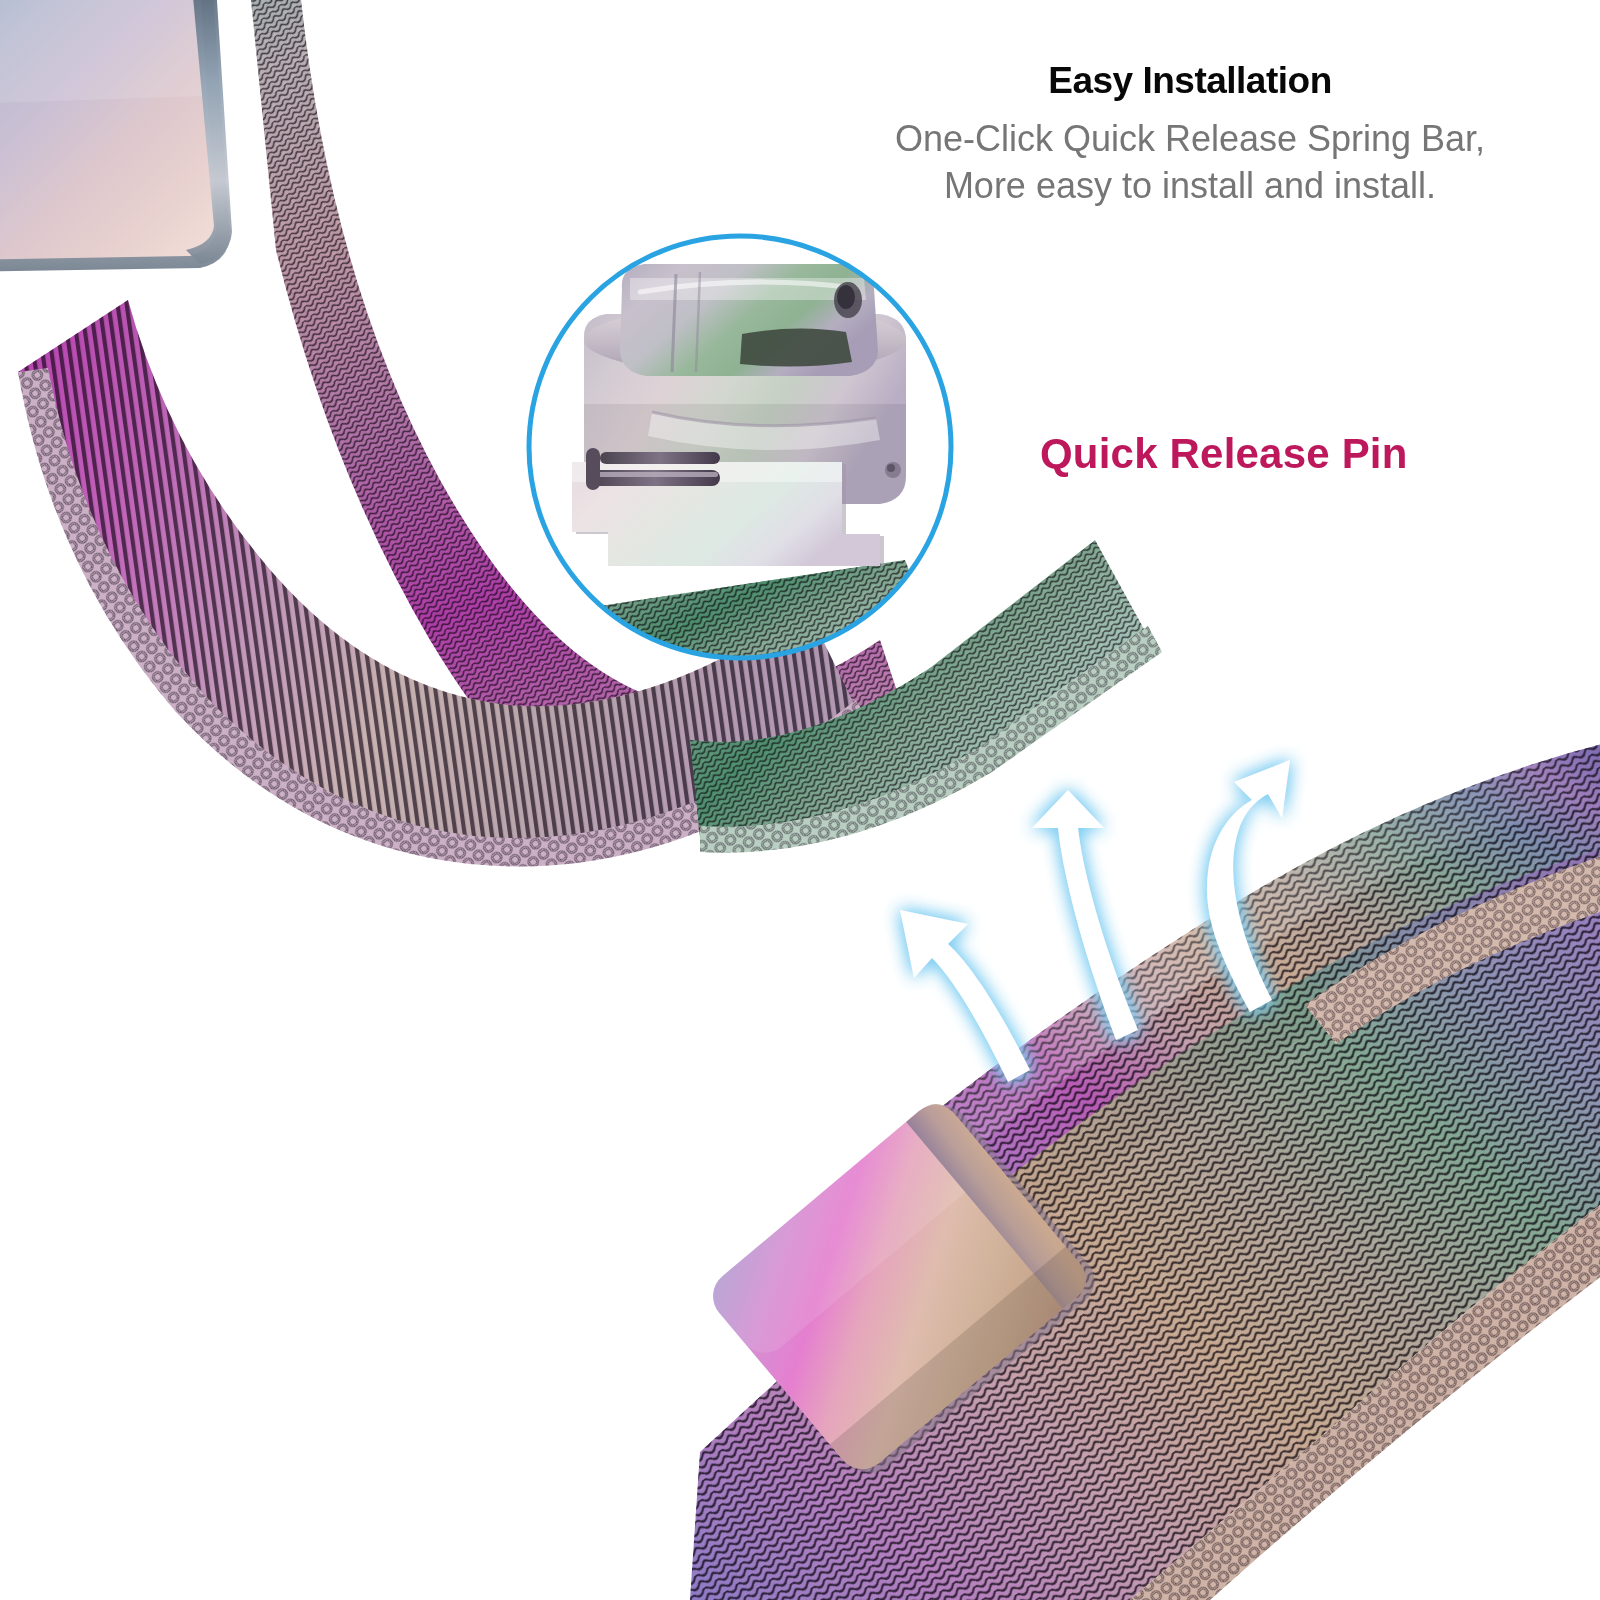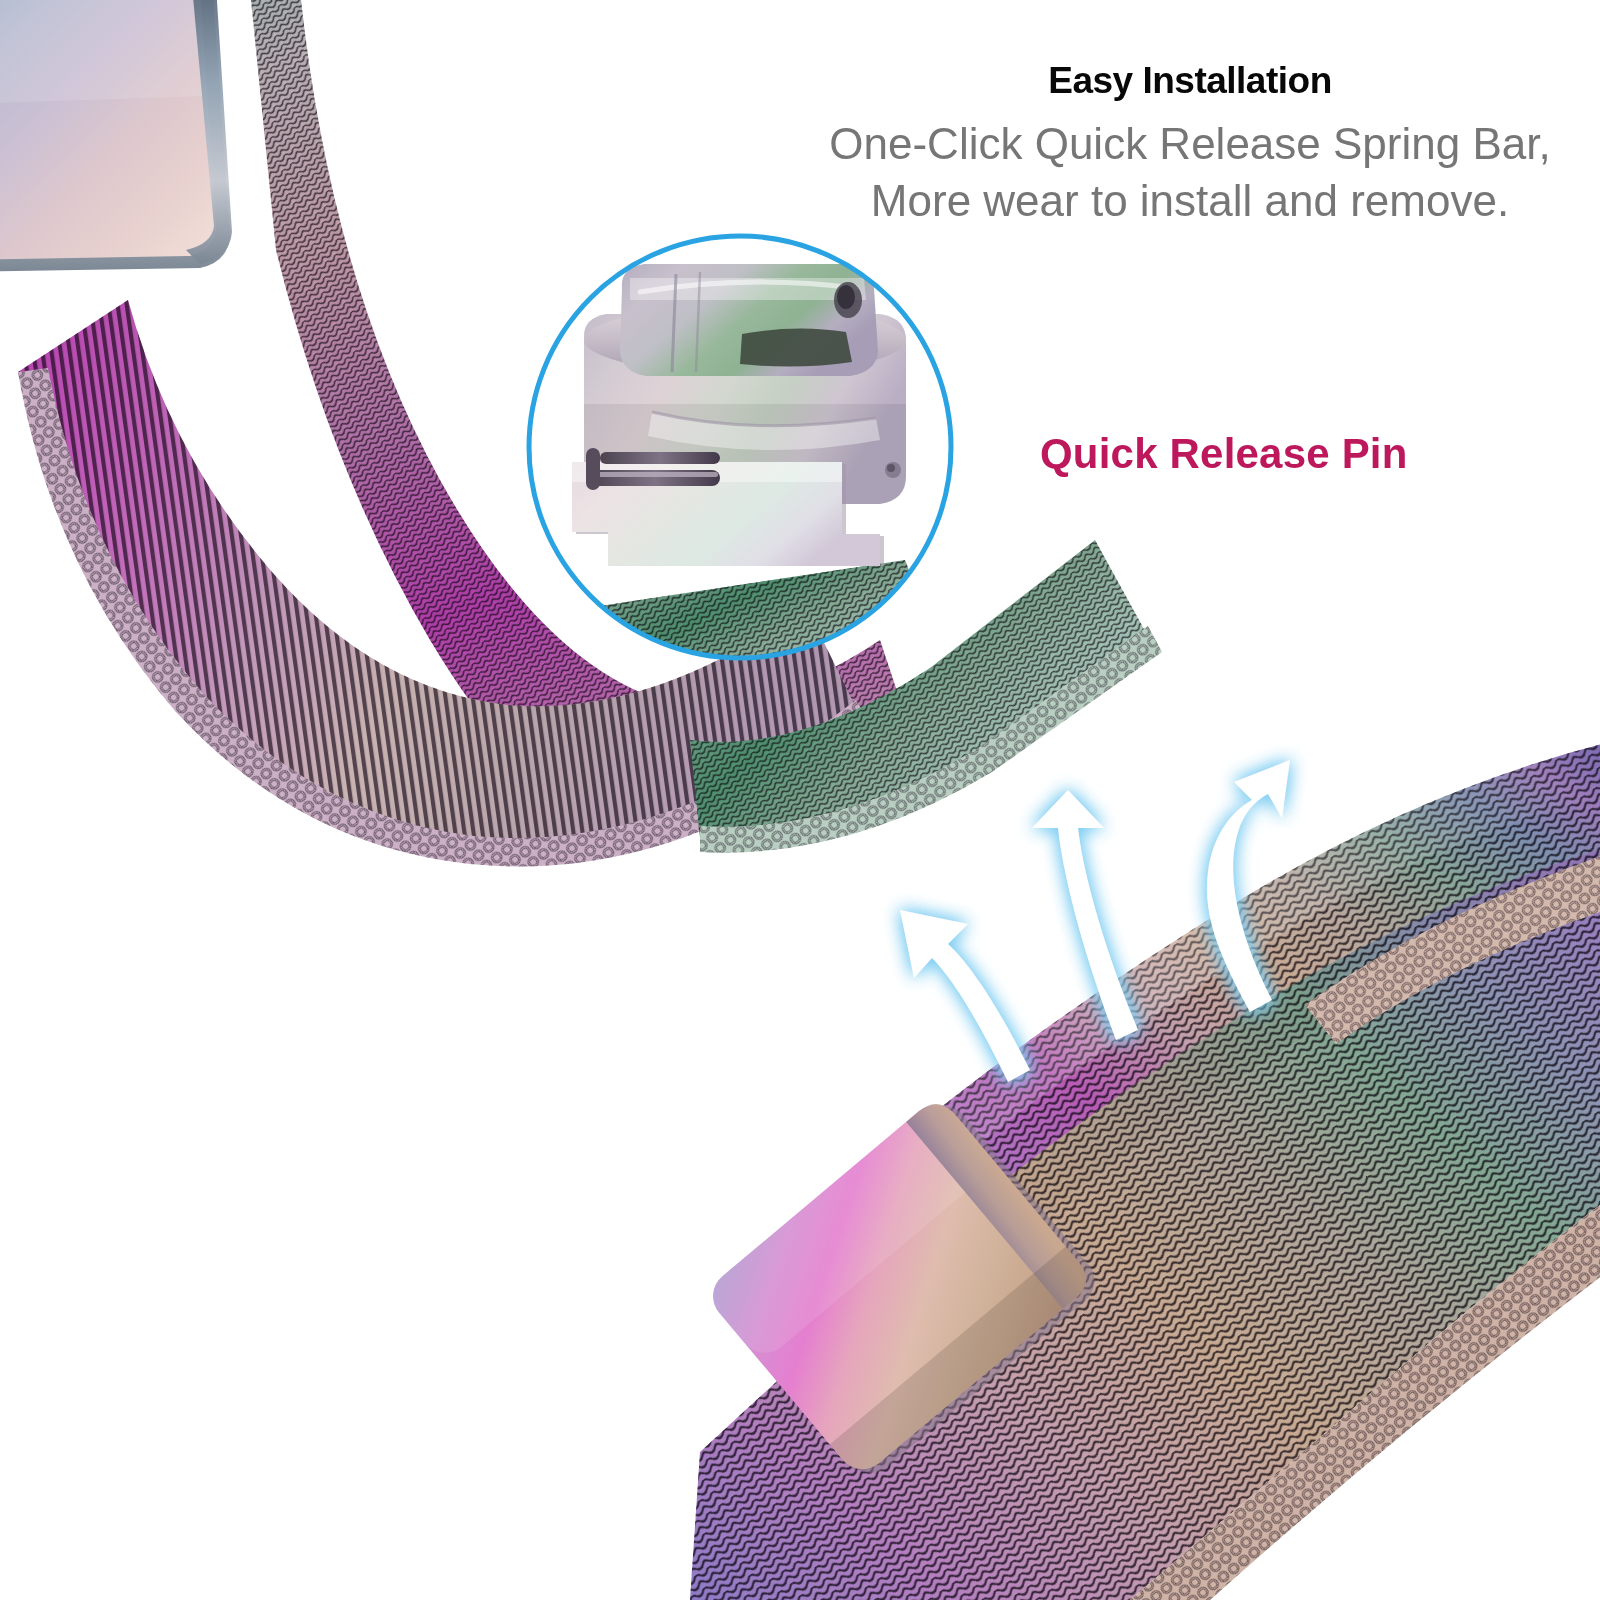--- a/index.html
+++ b/index.html
@@ -49,21 +49,21 @@
   #install-title { font-size: 37px; }
   #mesh-title    { font-size: 54px; }
 
   .subline {
     font-family: "Liberation Sans", sans-serif;
     font-weight: normal;
     color: #767676;
     line-height: 1.28;
     margin: 0;
   }
-  #install-sub { font-size: 44px; margin-top: 16px; }
+  #install-sub { font-size: 36px; margin-top: 16px; }
   #mesh-sub    { font-size: 38px; margin-top: 20px; }
 
   .callout-label {
     position: absolute;
     left: 1040px;
     top: 430px;
     font-family: "Liberation Sans", sans-serif;
     font-weight: bold;
     font-size: 42px;
     color: #be185d;
@@ -535,21 +535,21 @@
       <circle cx="740" cy="447" r="211" fill="none" stroke="#2aa3e2" stroke-width="5"></circle>
     </g>
   </svg>
 
   <div class="text-layer">
 
     <div class="txt-block" id="install-block">
       <h1 class="headline" id="install-title">Easy Installation</h1>
       <p class="subline" id="install-sub">
         <span>One-Click Quick Release Spring Bar,</span><br>
-        <span>More wear to install and remove.</span>
+        <span>More easy to install and install.</span>
       </p>
     </div>
 
     <div class="callout-label">Quick Release Pin</div>
 
     <div class="txt-block" id="mesh-block">
     </div>
 
   </div>
 </div>

